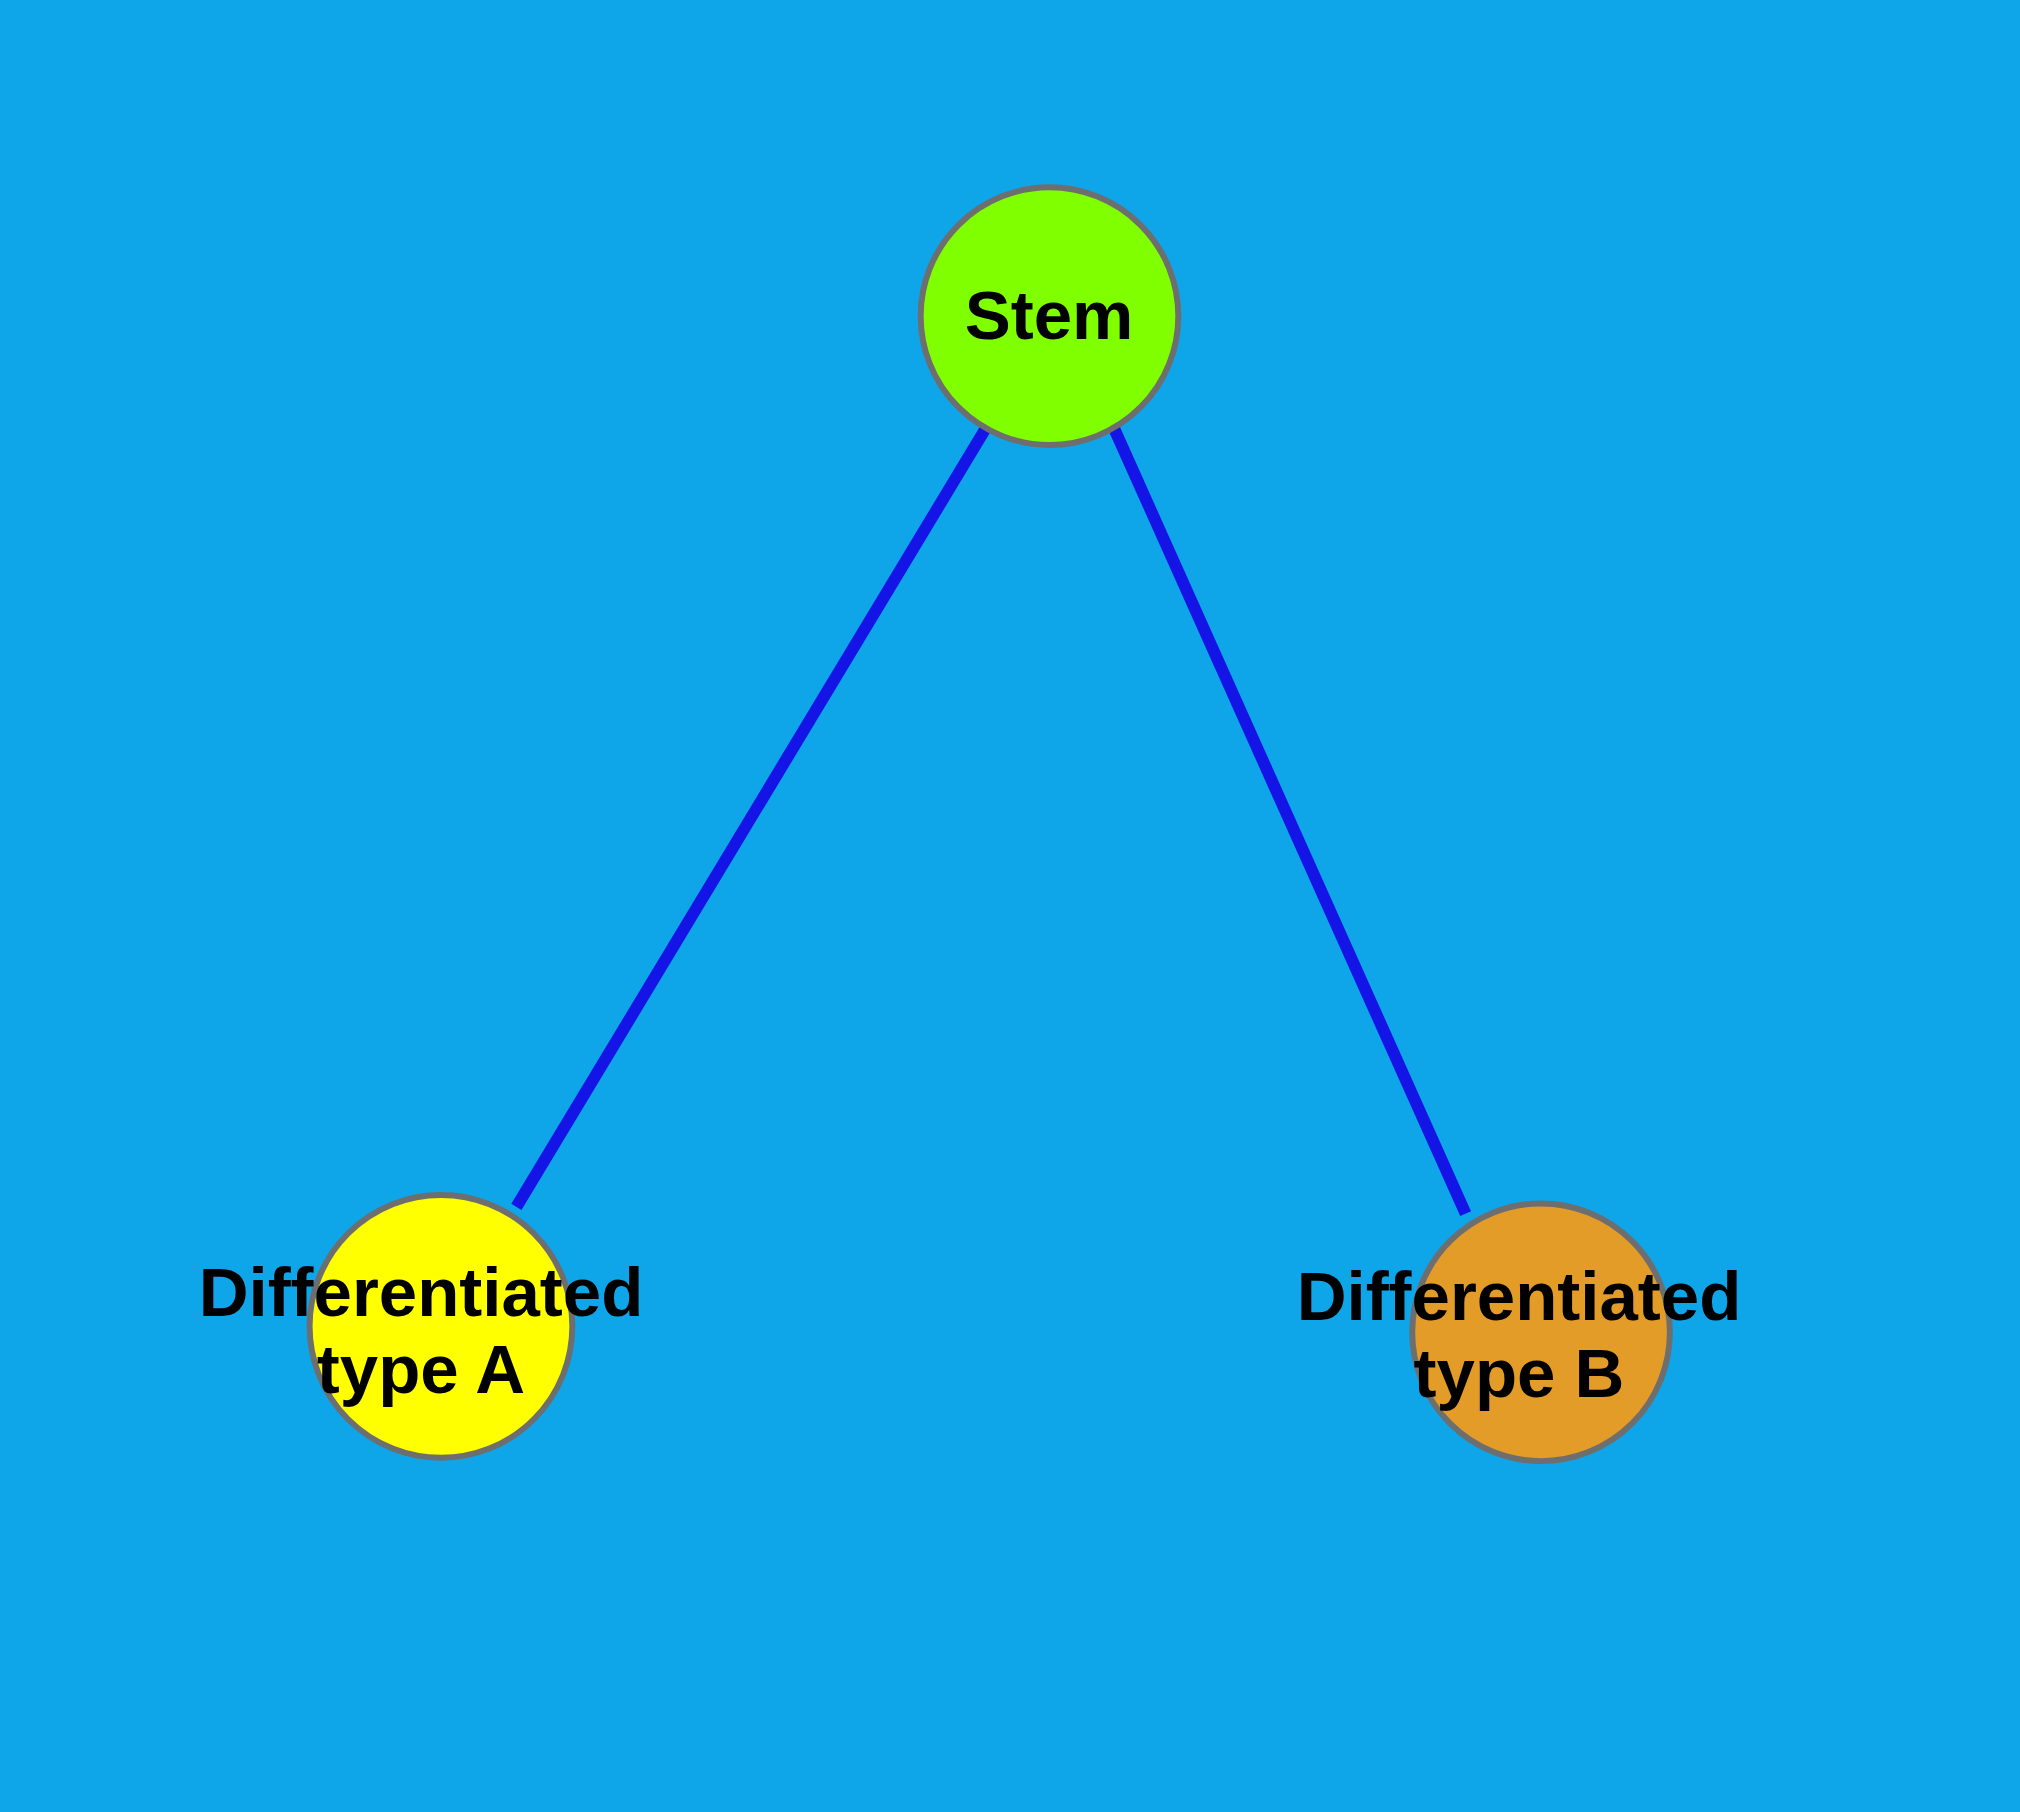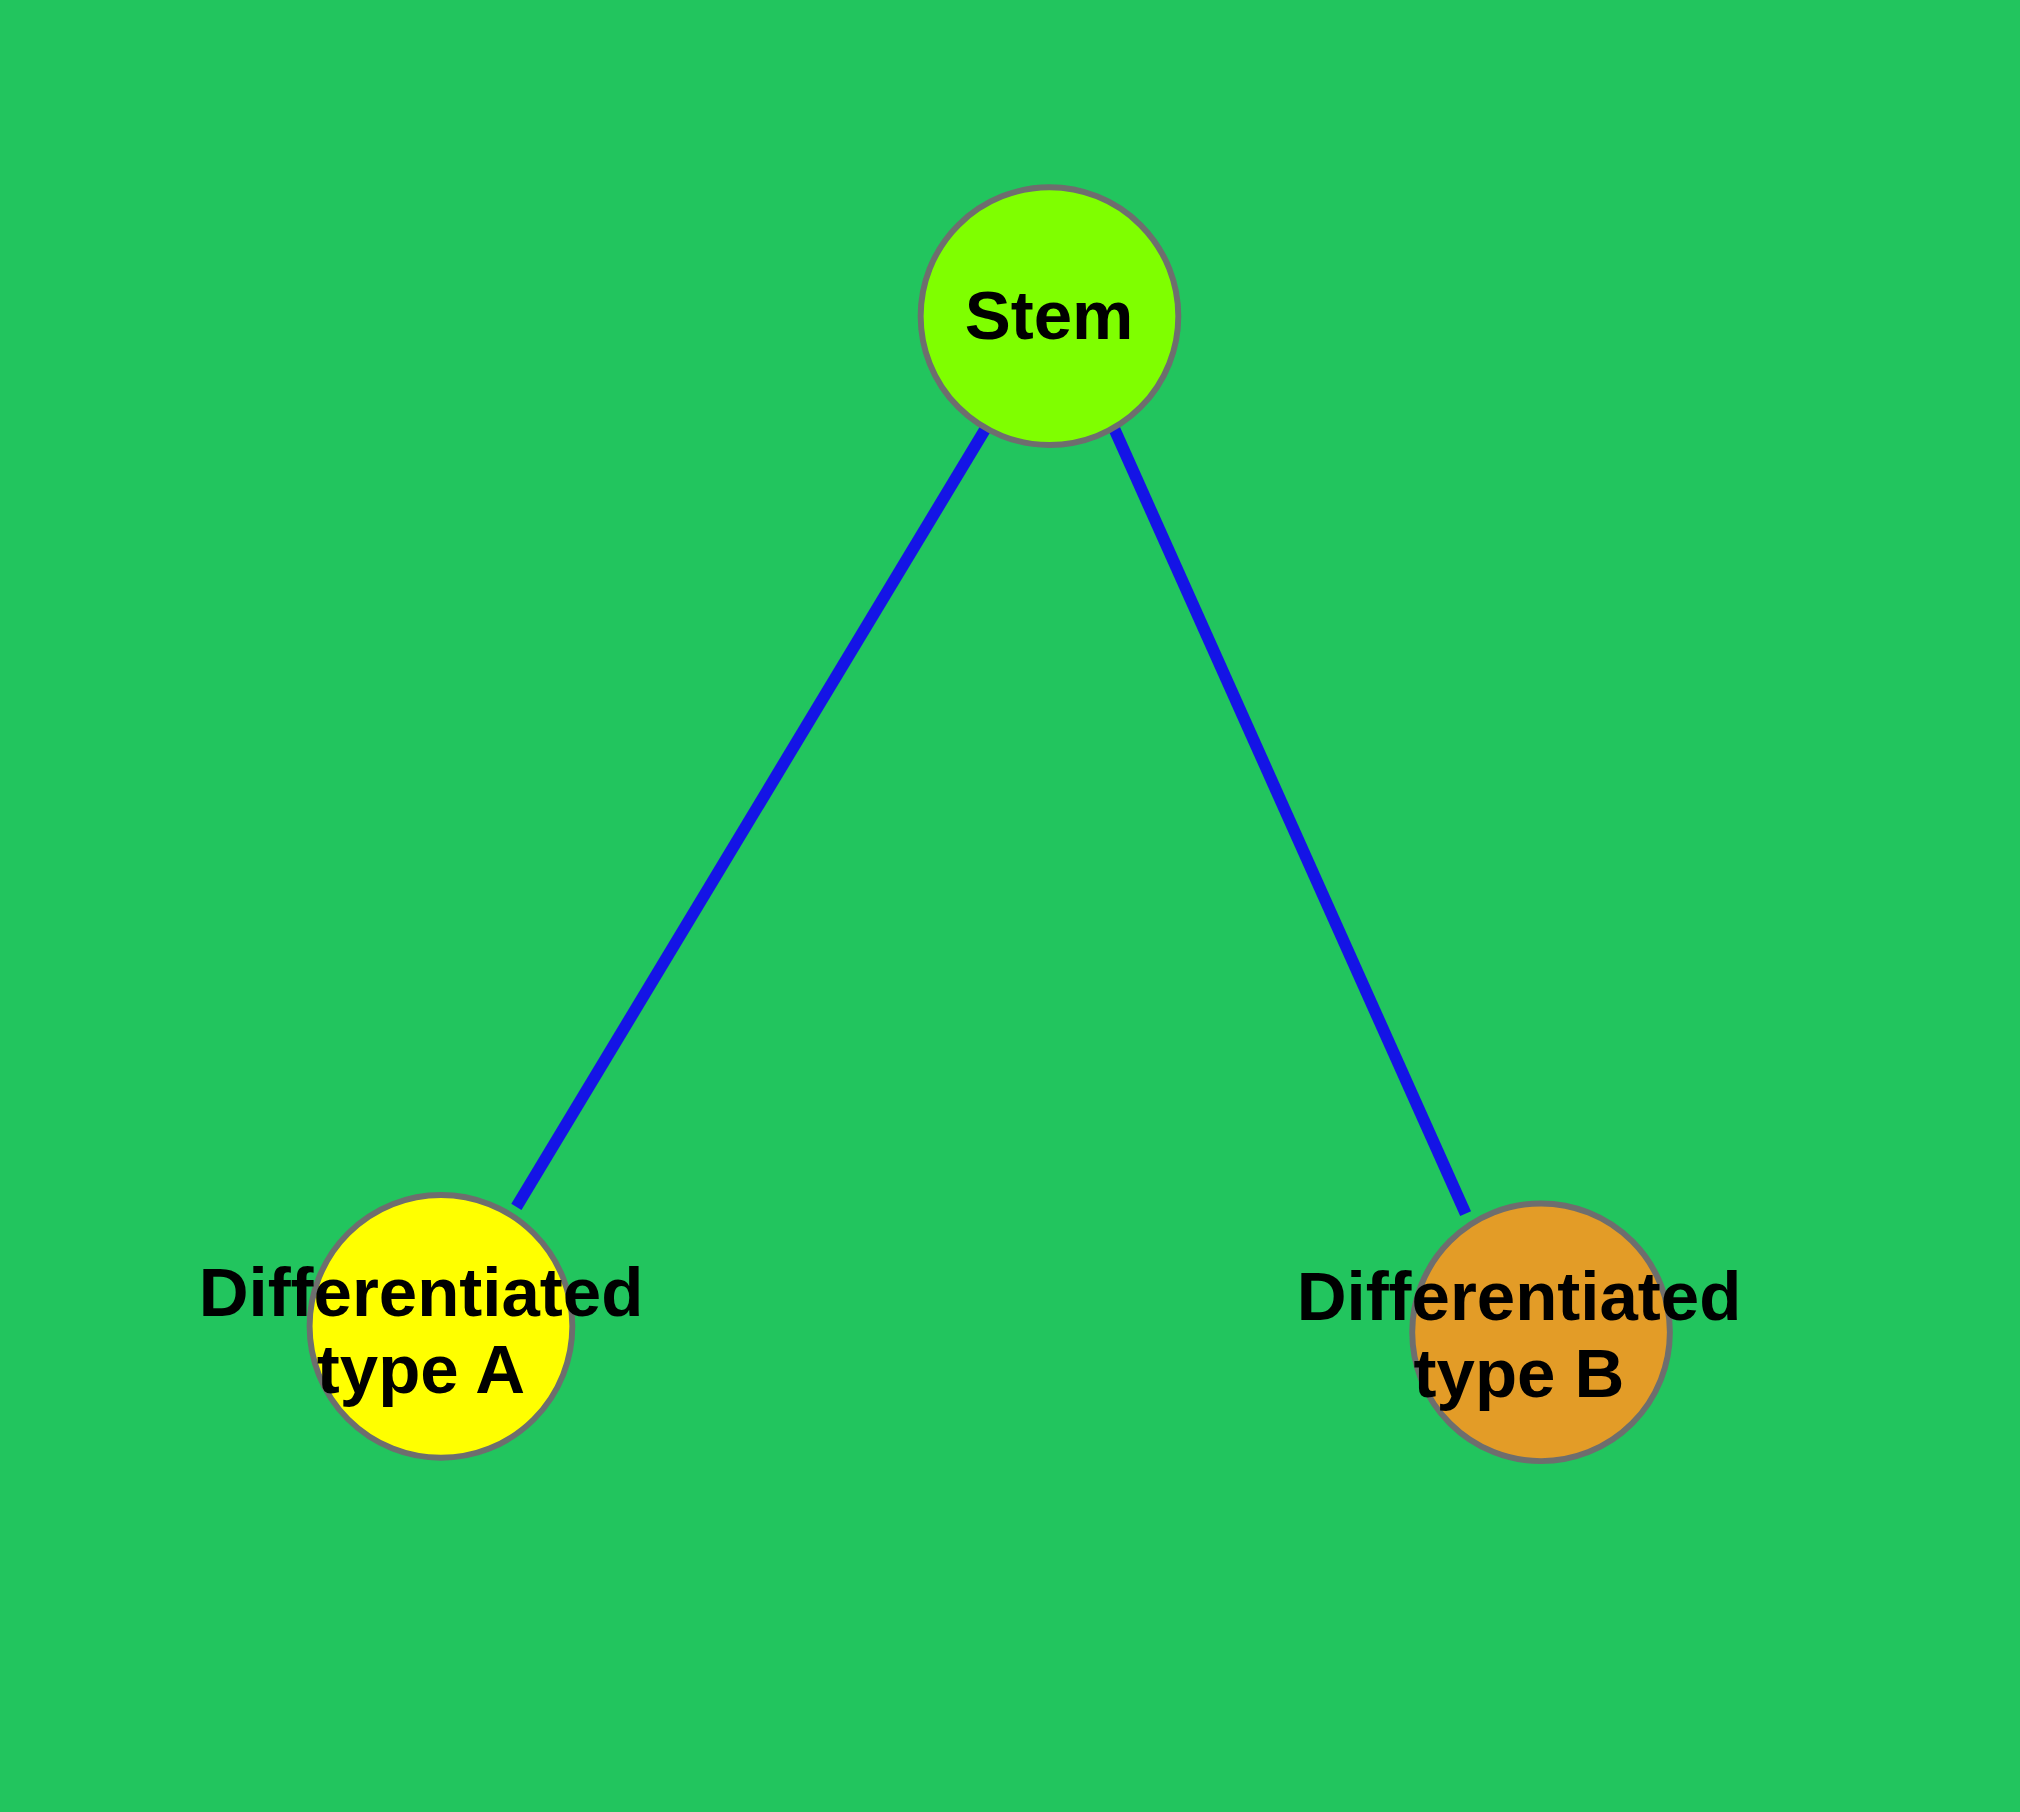--- a/index.html
+++ b/index.html
@@ -5,21 +5,21 @@
 <style>
   html, body {
     margin: 0;
     padding: 0;
     background: #ffffff;
   }
   #canvas {
     position: relative;
     width: 2021px;
     height: 1812px;
-    background: #22c55e;
+    background: #0ea5e9;
     overflow: hidden;
     font-family: "Liberation Sans", "DejaVu Sans", sans-serif;
   }
   #graph-svg {
     position: absolute;
     left: 0;
     top: 0;
     width: 2021px;
     height: 1812px;
   }

